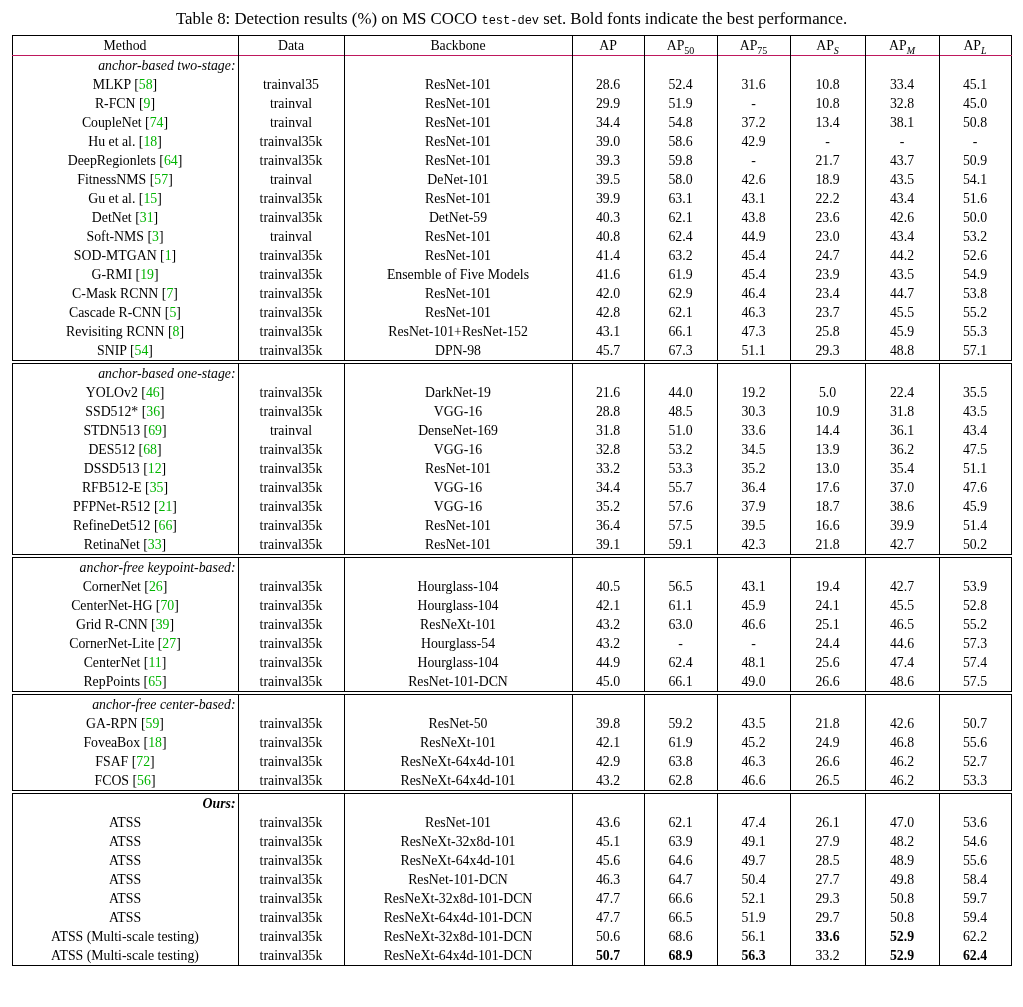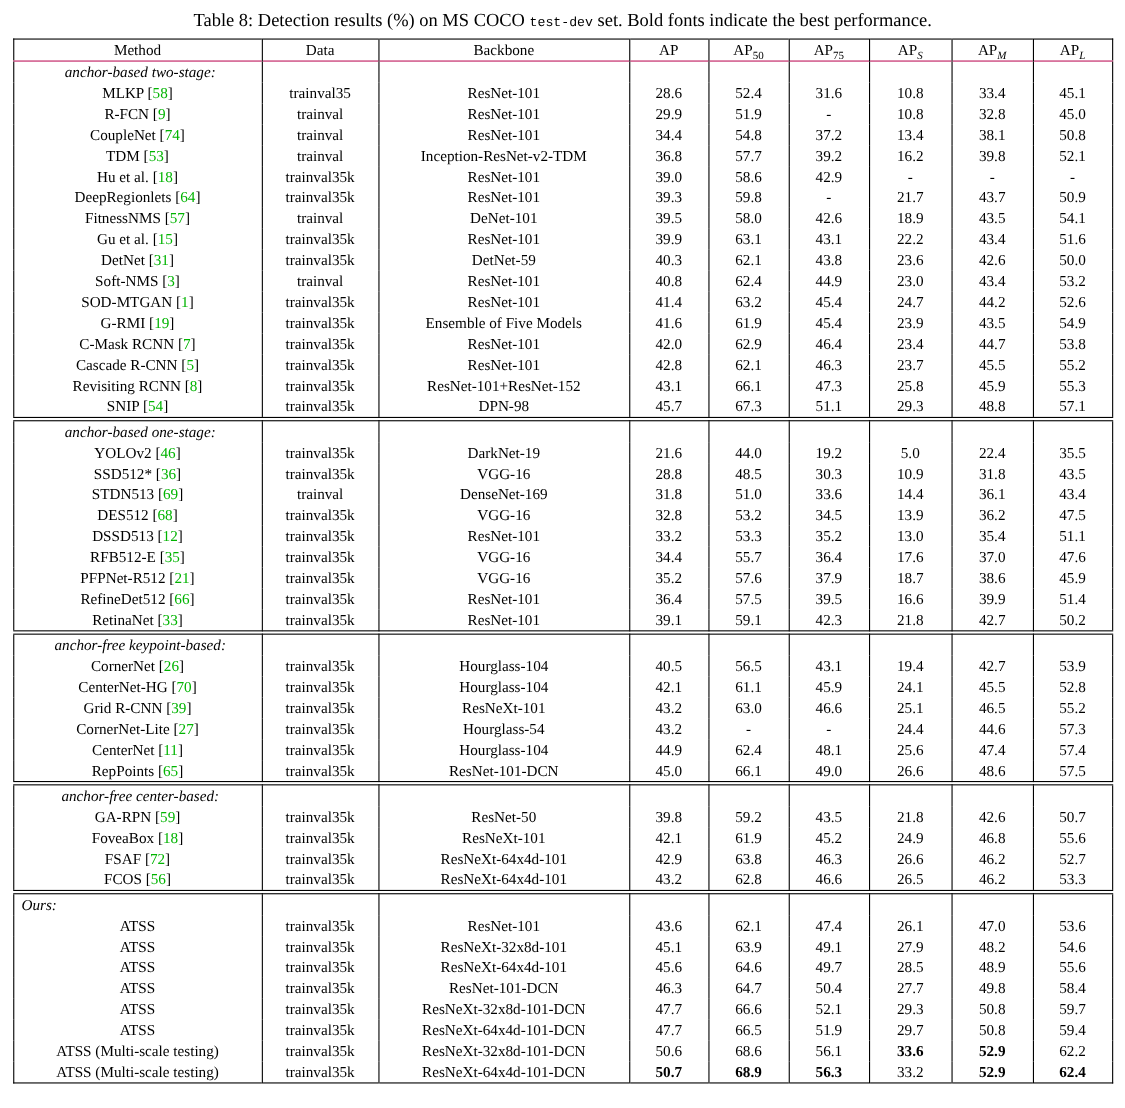--- a/index.html
+++ b/index.html
@@ -41,22 +41,22 @@
     height: 19px;
     line-height: 19px;
     white-space: nowrap;
     overflow: hidden;
   }
   th:first-child, td:first-child { border-left: none; }
   thead tr { border-bottom: 1px solid #be185d; }
   tbody + tbody { border-top: 4px double #000; margin-left: 18px; }
   sub { font-size: 10px; line-height: 0; }
   sub.it { font-style: italic; }
-  td.sec-label { font-style: italic; text-align: center; padding-left: 7px; }
-  td.sec-label.center { text-align: left; }
+  td.sec-label { font-style: italic; text-align: right; padding-left: 7px; }
+  td.sec-label.center { text-align: right; font-weight: bold; }
   td.bold { font-weight: bold; }
   .cite { color: var(--cite, #00b400); font-family: Liberation Serif, serif; }
 </style>
 </head>
 <body>
 
 <div class="caption"><span>Table 8: Detection results (%) on MS COCO </span><code>test-dev</code><span> set. Bold fonts indicate the best performance.</span></div>
 
 <table id="results-table">
   <colgroup>
@@ -122,31 +122,20 @@
         <td>trainval</td>
         <td>ResNet-101</td>
         <td>34.4</td>
         <td>54.8</td>
         <td>37.2</td>
         <td>13.4</td>
         <td>38.1</td>
         <td>50.8</td>
       </tr>
       <tr>
-        <td>TDM [<span class="cite">53</span>]</td>
-        <td>trainval</td>
-        <td>Inception-ResNet-v2-TDM</td>
-        <td>36.8</td>
-        <td>57.7</td>
-        <td>39.2</td>
-        <td>16.2</td>
-        <td>39.8</td>
-        <td>52.1</td>
-      </tr>
-      <tr>
         <td>Hu et al. [<span class="cite">18</span>]</td>
         <td>trainval35k</td>
         <td>ResNet-101</td>
         <td>39.0</td>
         <td>58.6</td>
         <td>42.9</td>
         <td>-</td>
         <td>-</td>
         <td>-</td>
       </tr>

